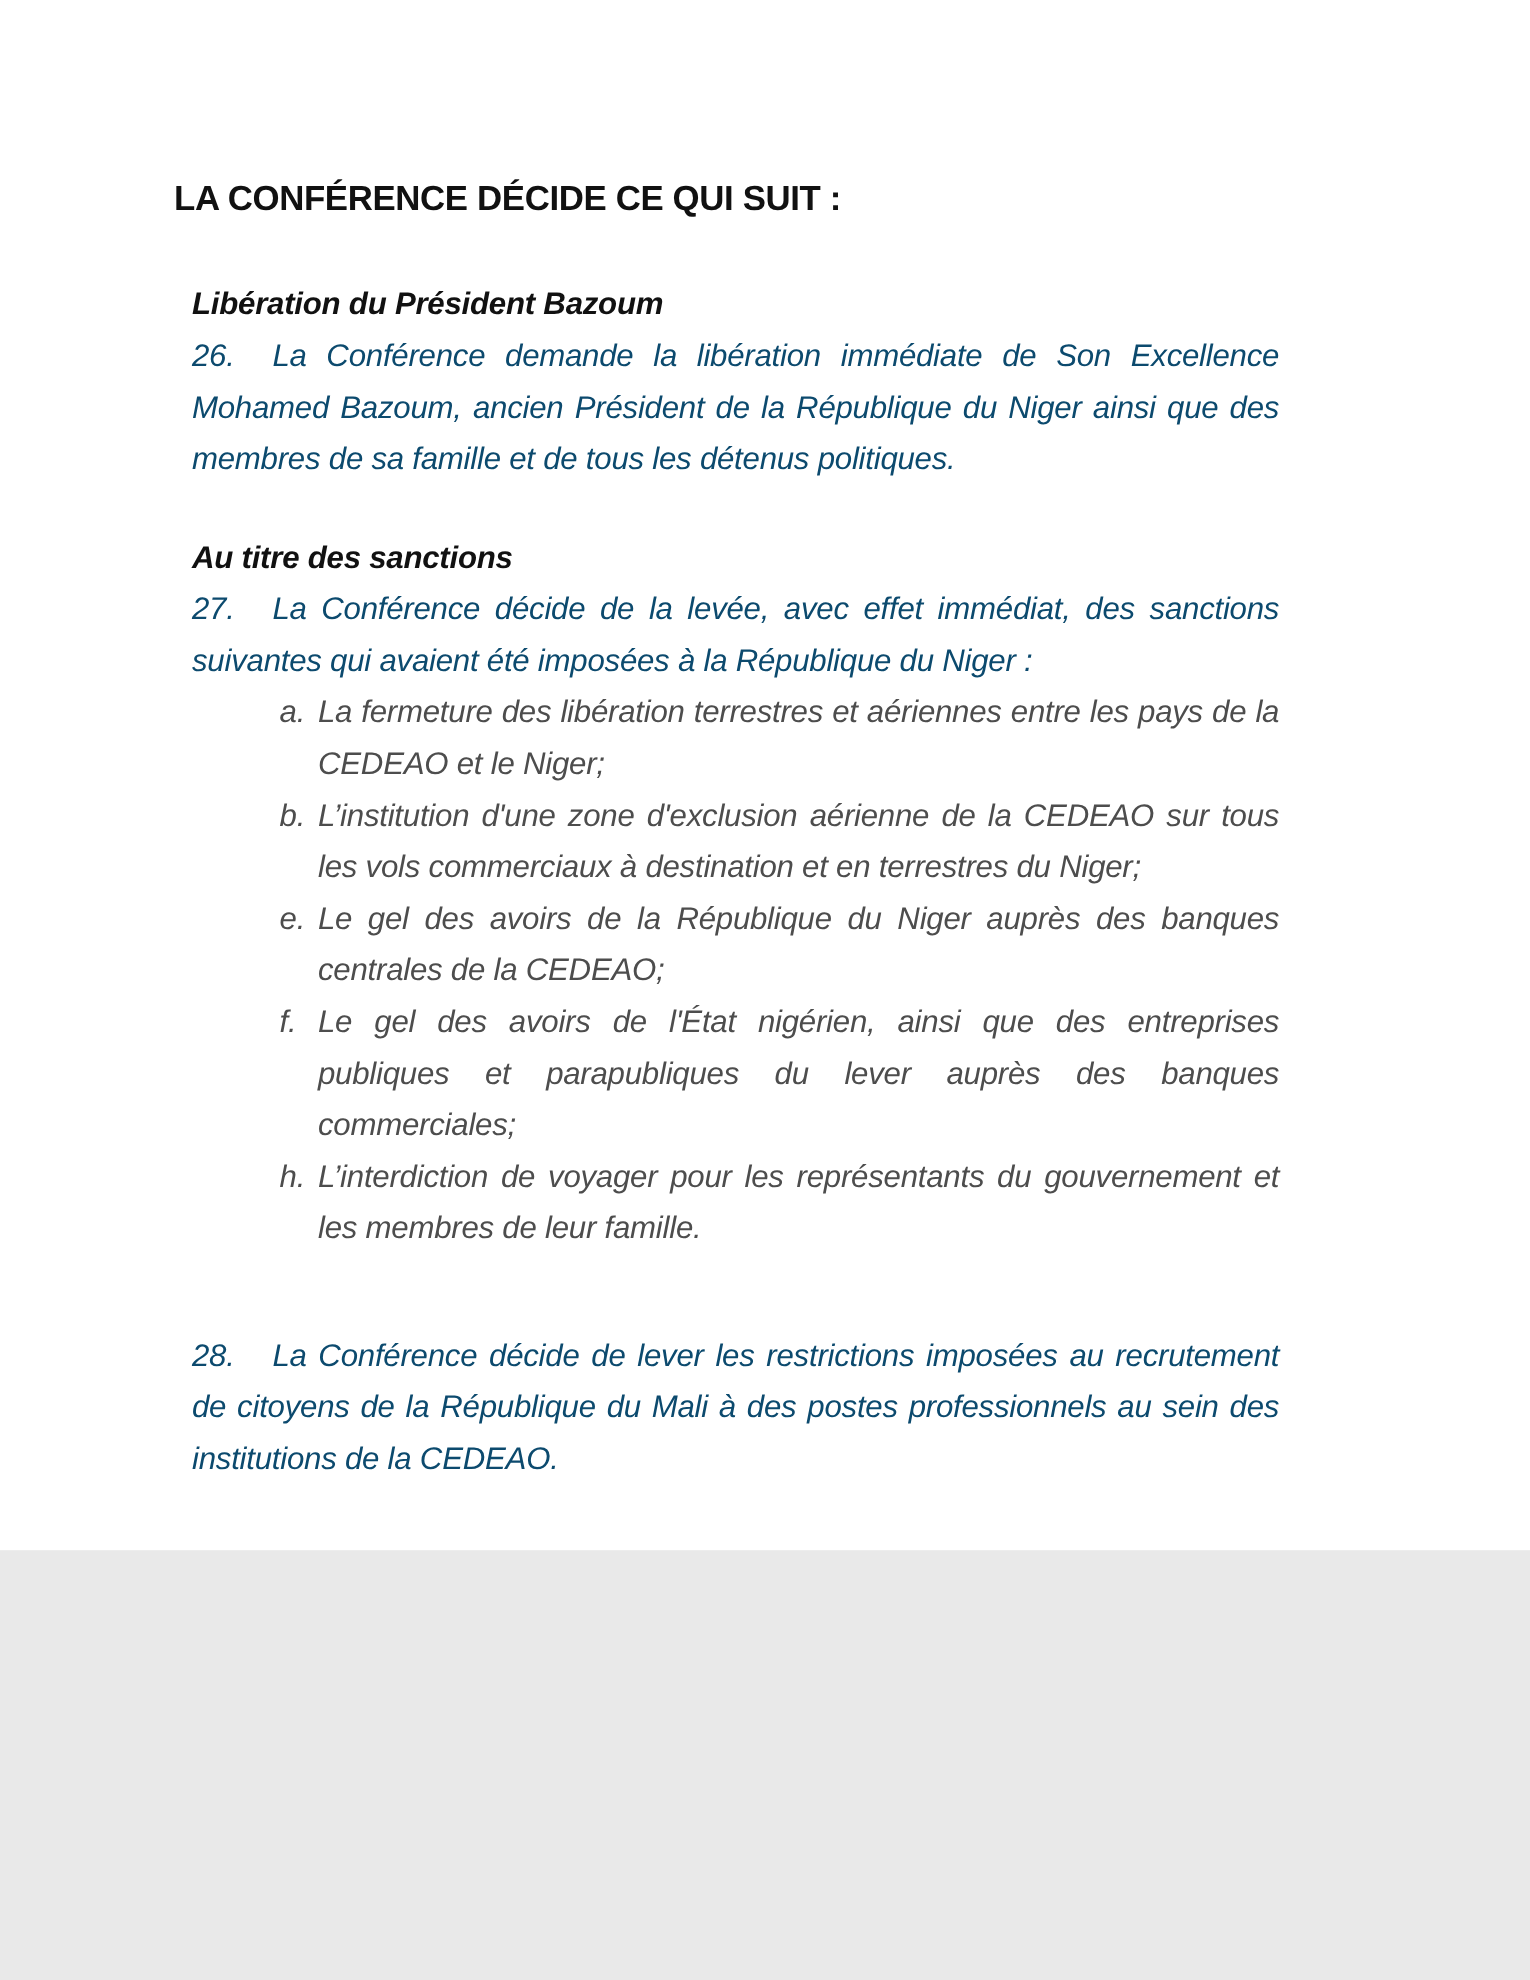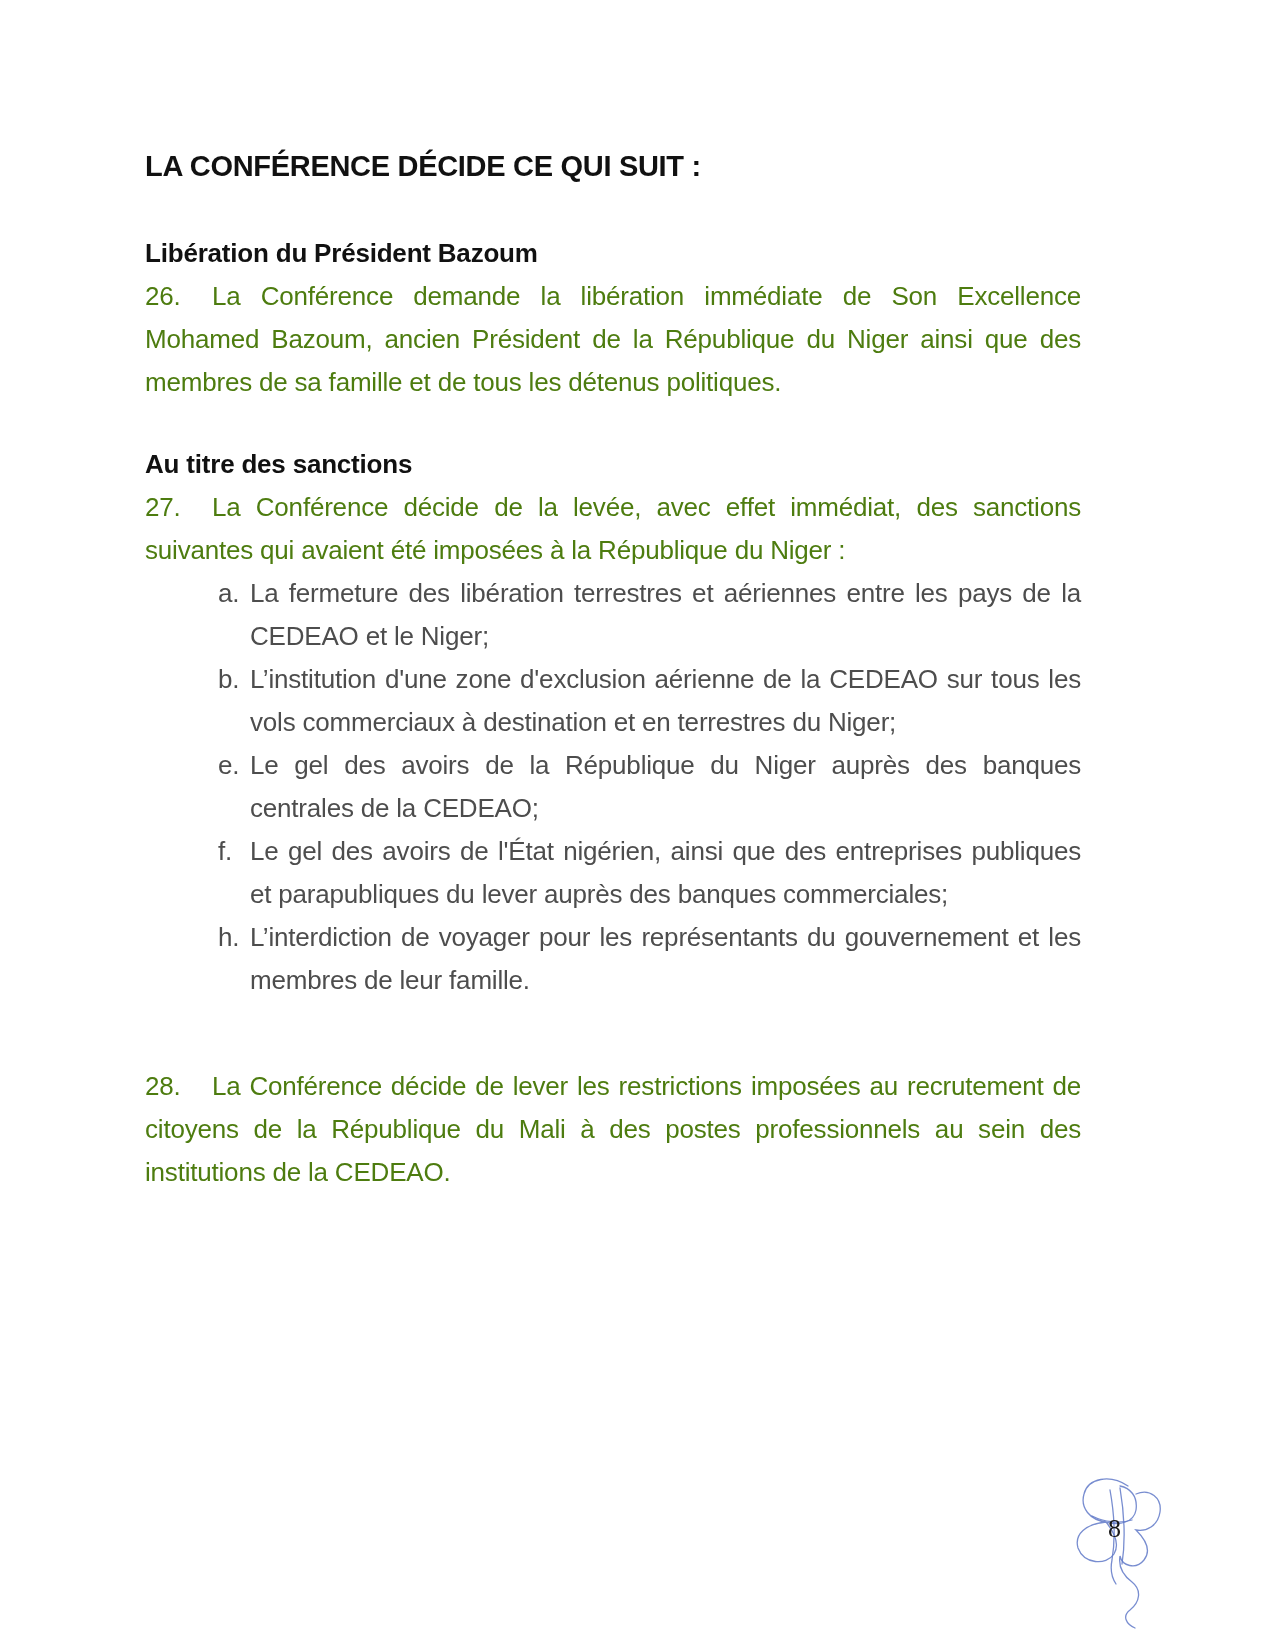--- a/index.html
+++ b/index.html
@@ -1,57 +1,57 @@
 <!DOCTYPE html>
 <html lang="fr"><head>
 <meta charset="utf-8">
 <style>
   html,body{margin:0;padding:0;background:#e9e9e9;}
   .page{
     position:relative;
     width:1275px;
-    height:1650px;
+    height:1292px;
     margin:0 auto;
     background:#ffffff;
     font-family:"Liberation Sans","DejaVu Sans",sans-serif;
     color:#262626;
     overflow:hidden;
   }
   .content{
     position:absolute;
     left:145px;
     top:145px;
     width:936px;
   }
   .doc-heading{
     margin:0 0 44px 0;
     font-size:29px;
     line-height:43px;
     font-weight:700;
     letter-spacing:-0.3px;
     color:#111111;
   }
-  .section{margin:0;}
+  .section{margin:15px;font-style:italic;}
   .section2{margin-top:39px;}
   .section3{margin-top:63px;}
   .subheading{
     margin:0;
     font-size:26px;
     line-height:43px;
     font-weight:700;
     letter-spacing:-0.2px;
     color:#111111;
   }
   .para{
     margin:0;
     font-size:26px;
     line-height:43px;
     letter-spacing:-0.2px;
     text-align:justify;
-    color:#4d7c0f;
+    color:#0c4a6e;
   }
   .pnum{
     display:inline-block;
     width:67px;
   }
   ol.sanctions{
     list-style:none;
     margin:0 0 0 73px;
     padding:0;
   }

